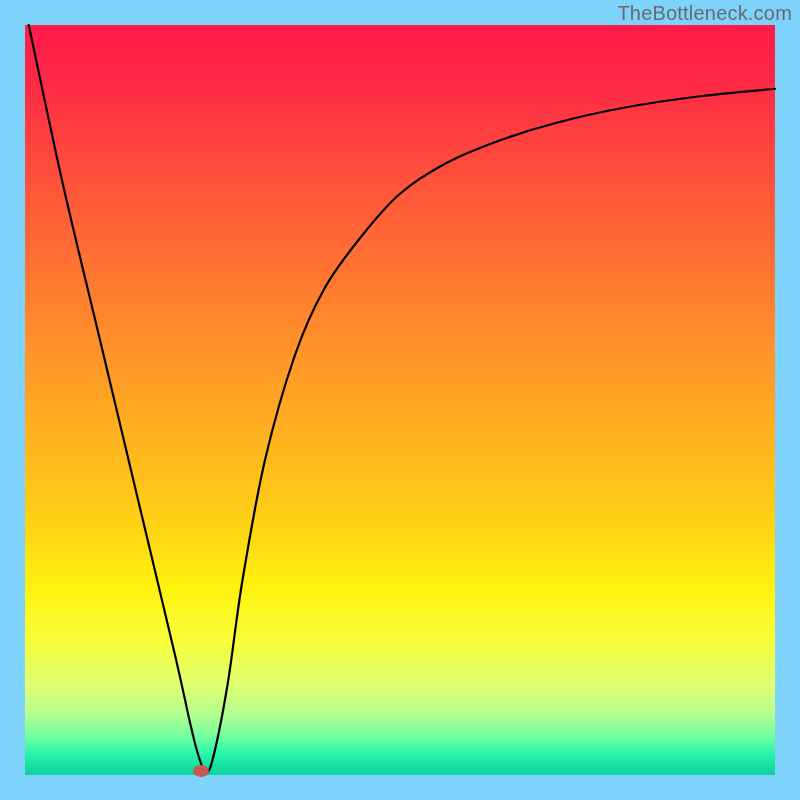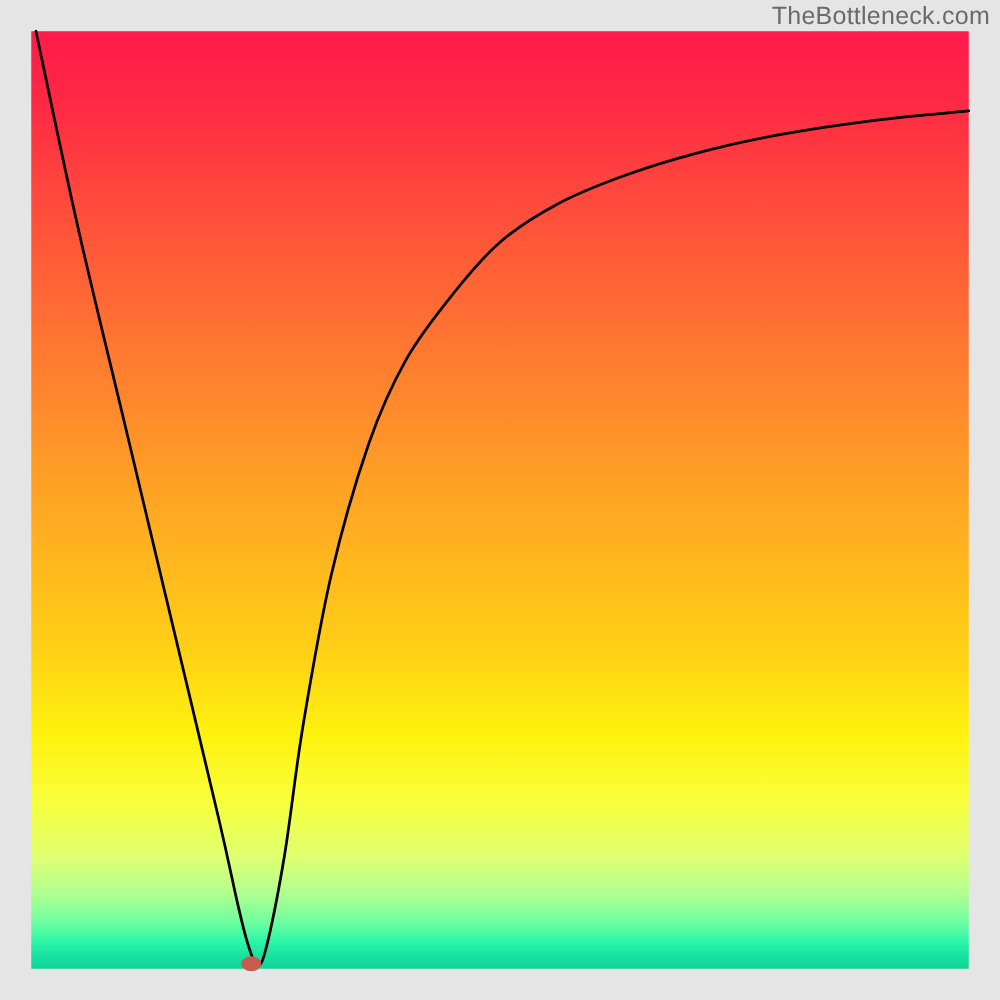--- a/index.html
+++ b/index.html
@@ -9,21 +9,21 @@
     height: 800px;
     background: #000;
     overflow: hidden;
   }
   .frame {
     position: absolute;
     left: 0;
     top: 0;
     width: 800px;
     height: 800px;
-    background: #e5e5e5;
+    background: #7dd3fc;
   }
   .plot {
     position: absolute;
     left: 25px;
     top: 25px;
     width: 750px;
     height: 750px;
     background: linear-gradient(to bottom,
       #ff1a4a 0%,
       #ff2a44 8%,

